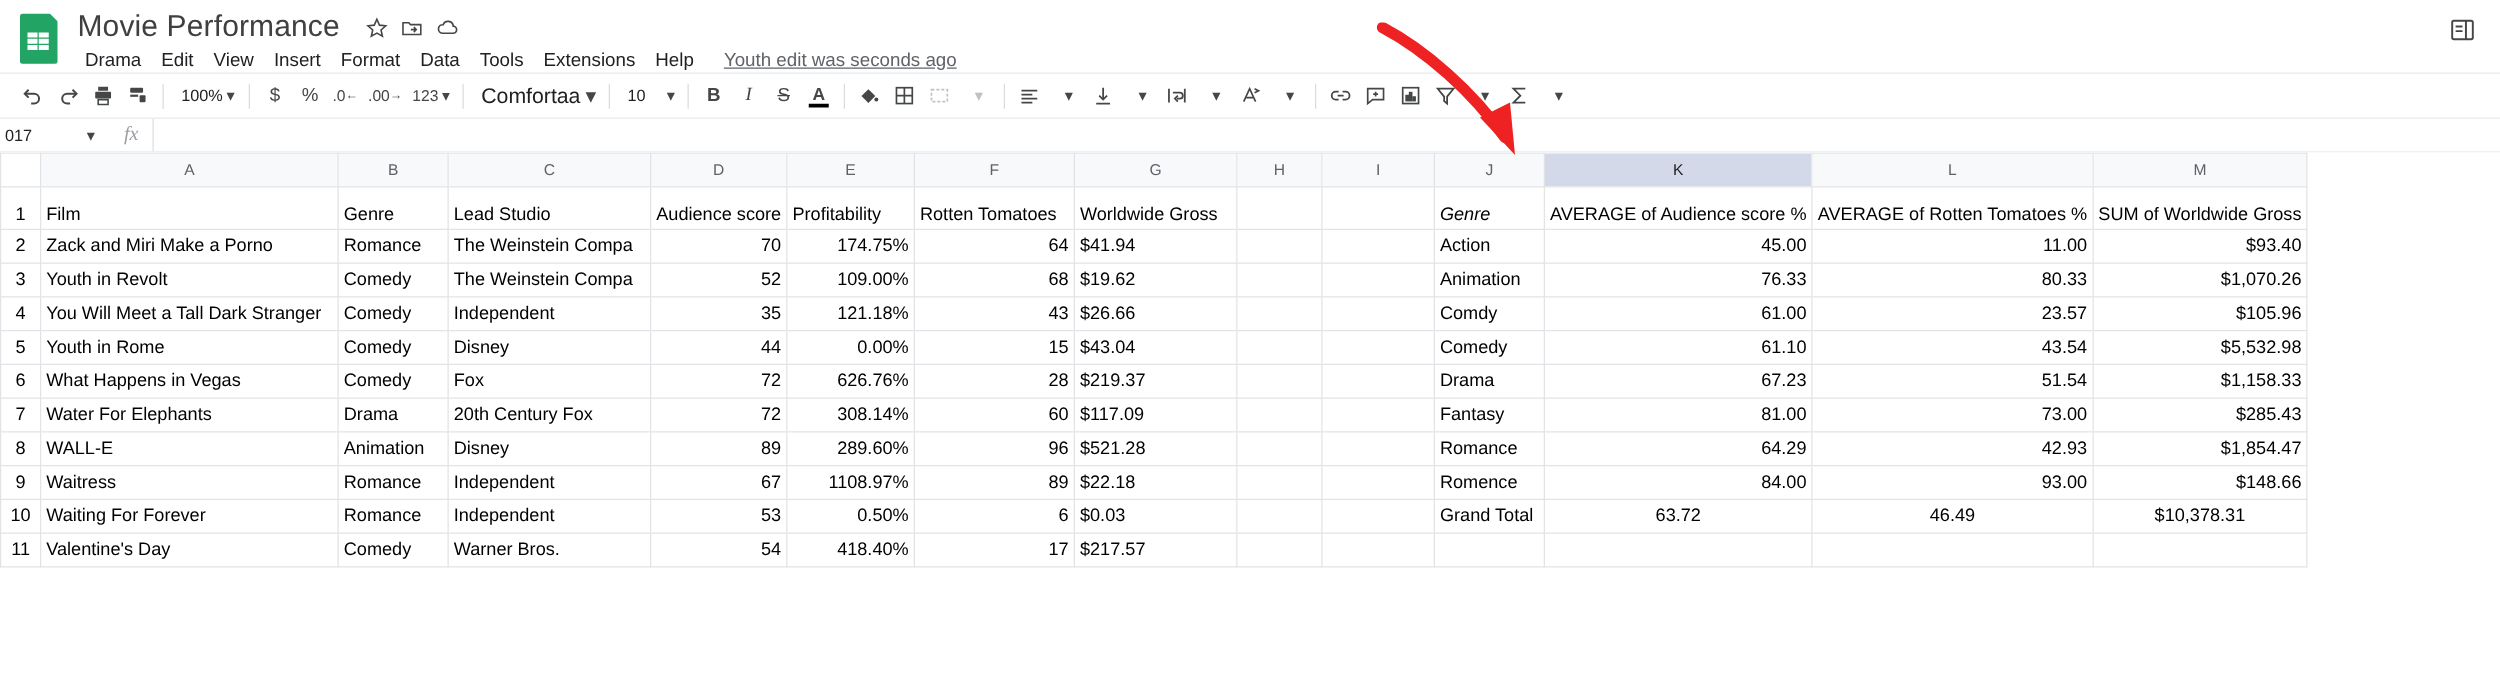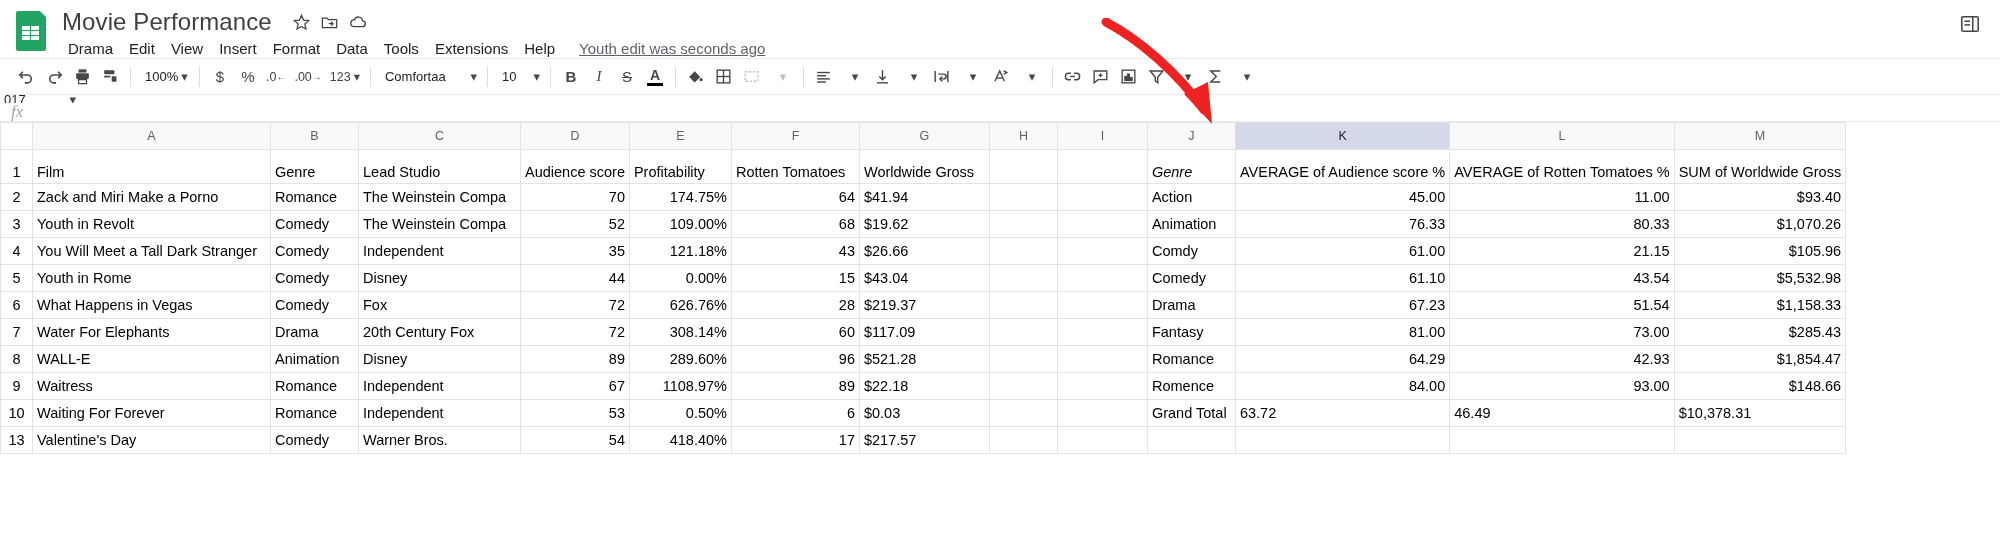--- a/index.html
+++ b/index.html
@@ -125,40 +125,39 @@
   .tb svg { display:block; }
   .tb.disabled { color: #bdc1c6; }
   .sep {
     width: 1px; height: 20px;
     background: #dadce0;
     margin: 0 6px;
     flex: 0 0 auto;
   }
   .caret { margin-left: 3px; color:#444746; }
   .zoom-box { min-width: 56px; justify-content: flex-start; padding-left:8px; font-size:13px; color:#202124;}
-  .font-box { min-width: 104px; justify-content: center; padding-left: 8px; font-size:13px; color:#202124;}
+  .font-box { min-width: 104px; justify-content: center; padding-left: 8px; font-size:17px; color:#202124;}
   .size-box { min-width: 50px; justify-content: flex-start; padding-left: 8px; font-size:13px; color:#202124;}
   .tb b { font-size:15px; font-weight:700; }
   .tb i.ital { font-size:15px; font-family:"Liberation Serif", serif; font-style:italic; }
   .num-ico { font-size:12.5px; }
   .textcolor {
     flex-direction: column; justify-content: center; line-height: 1;
   }
   .textcolor span { font-size:14px; font-weight:600; }
   .textcolor u { display:block; width:16px; height:3px; background:#000; margin-top:1px; }
 
   
   .formulabar {
     height: 28px;
     display: flex;
     align-items: stretch;
     border-top: 1px solid #e8eaed;
     border-bottom: 1px solid #e8eaed;
     background: #fff;
-    flex-direction: column;
   }
   .namebox {
     width: 88px;
     display: flex; align-items: center;
     padding-left: 4px;
     font-size: 13px;
     color: #202124;
     position: relative;
     overflow: hidden;
   }
@@ -247,21 +246,21 @@
   td.pivot-label {
     background: #f6f7f9;
     border: 1px solid #e1e3e6;
     margin-left: 44px;
   }
   td.pivot-total {
     background: #dbe1ed;
     font-weight: 400;
     border: 1px solid #c3cbdb;
   }
-  td.pivot-total.num { text-align: left; }
+  td.pivot-total.num { text-align: center; }
   tr.r1 td { height: 34px; vertical-align: bottom; padding-bottom: 3px; }
   tr.r1 td.pivot-hdr { vertical-align: bottom; }
   thead th.colhdr.sel { background:#d3d9e8; color:#202124; }
 
   
   .arrow {
     position: absolute;
     left: 1100px; top: 18px;
     width: 180px; height: 115px;
     pointer-events: none;
@@ -605,21 +604,21 @@
         <td>Comedy</td>
         <td>Independent</td>
         <td class="num">35</td>
         <td class="num">121.18%</td>
         <td class="num">43</td>
         <td class="money">$26.66</td>
         <td></td>
         <td></td>
         <td class="pivot-label">Comdy</td>
         <td class="num">61.00</td>
-        <td class="num">21.15</td>
+        <td class="num">23.57</td>
         <td class="num">$105.96</td>
       </tr>
 
       <tr>
         <td class="rowhdr">5</td>
         <td>Youth in Rome</td>
         <td>Comedy</td>
         <td>Disney</td>
         <td class="num">44</td>
         <td class="num">0.00%</td>
@@ -712,21 +711,21 @@
         <td class="money">$0.03</td>
         <td></td>
         <td></td>
         <td class="pivot-total">Grand Total</td>
         <td class="pivot-total num">63.72</td>
         <td class="pivot-total num">46.49</td>
         <td class="pivot-total num">$10,378.31</td>
       </tr>
 
       <tr>
-        <td class="rowhdr">13</td>
+        <td class="rowhdr">11</td>
         <td>Valentine's Day</td>
         <td>Comedy</td>
         <td>Warner Bros.</td>
         <td class="num">54</td>
         <td class="num">418.40%</td>
         <td class="num">17</td>
         <td class="money">$217.57</td>
         <td></td>
         <td></td>
         <td></td>

